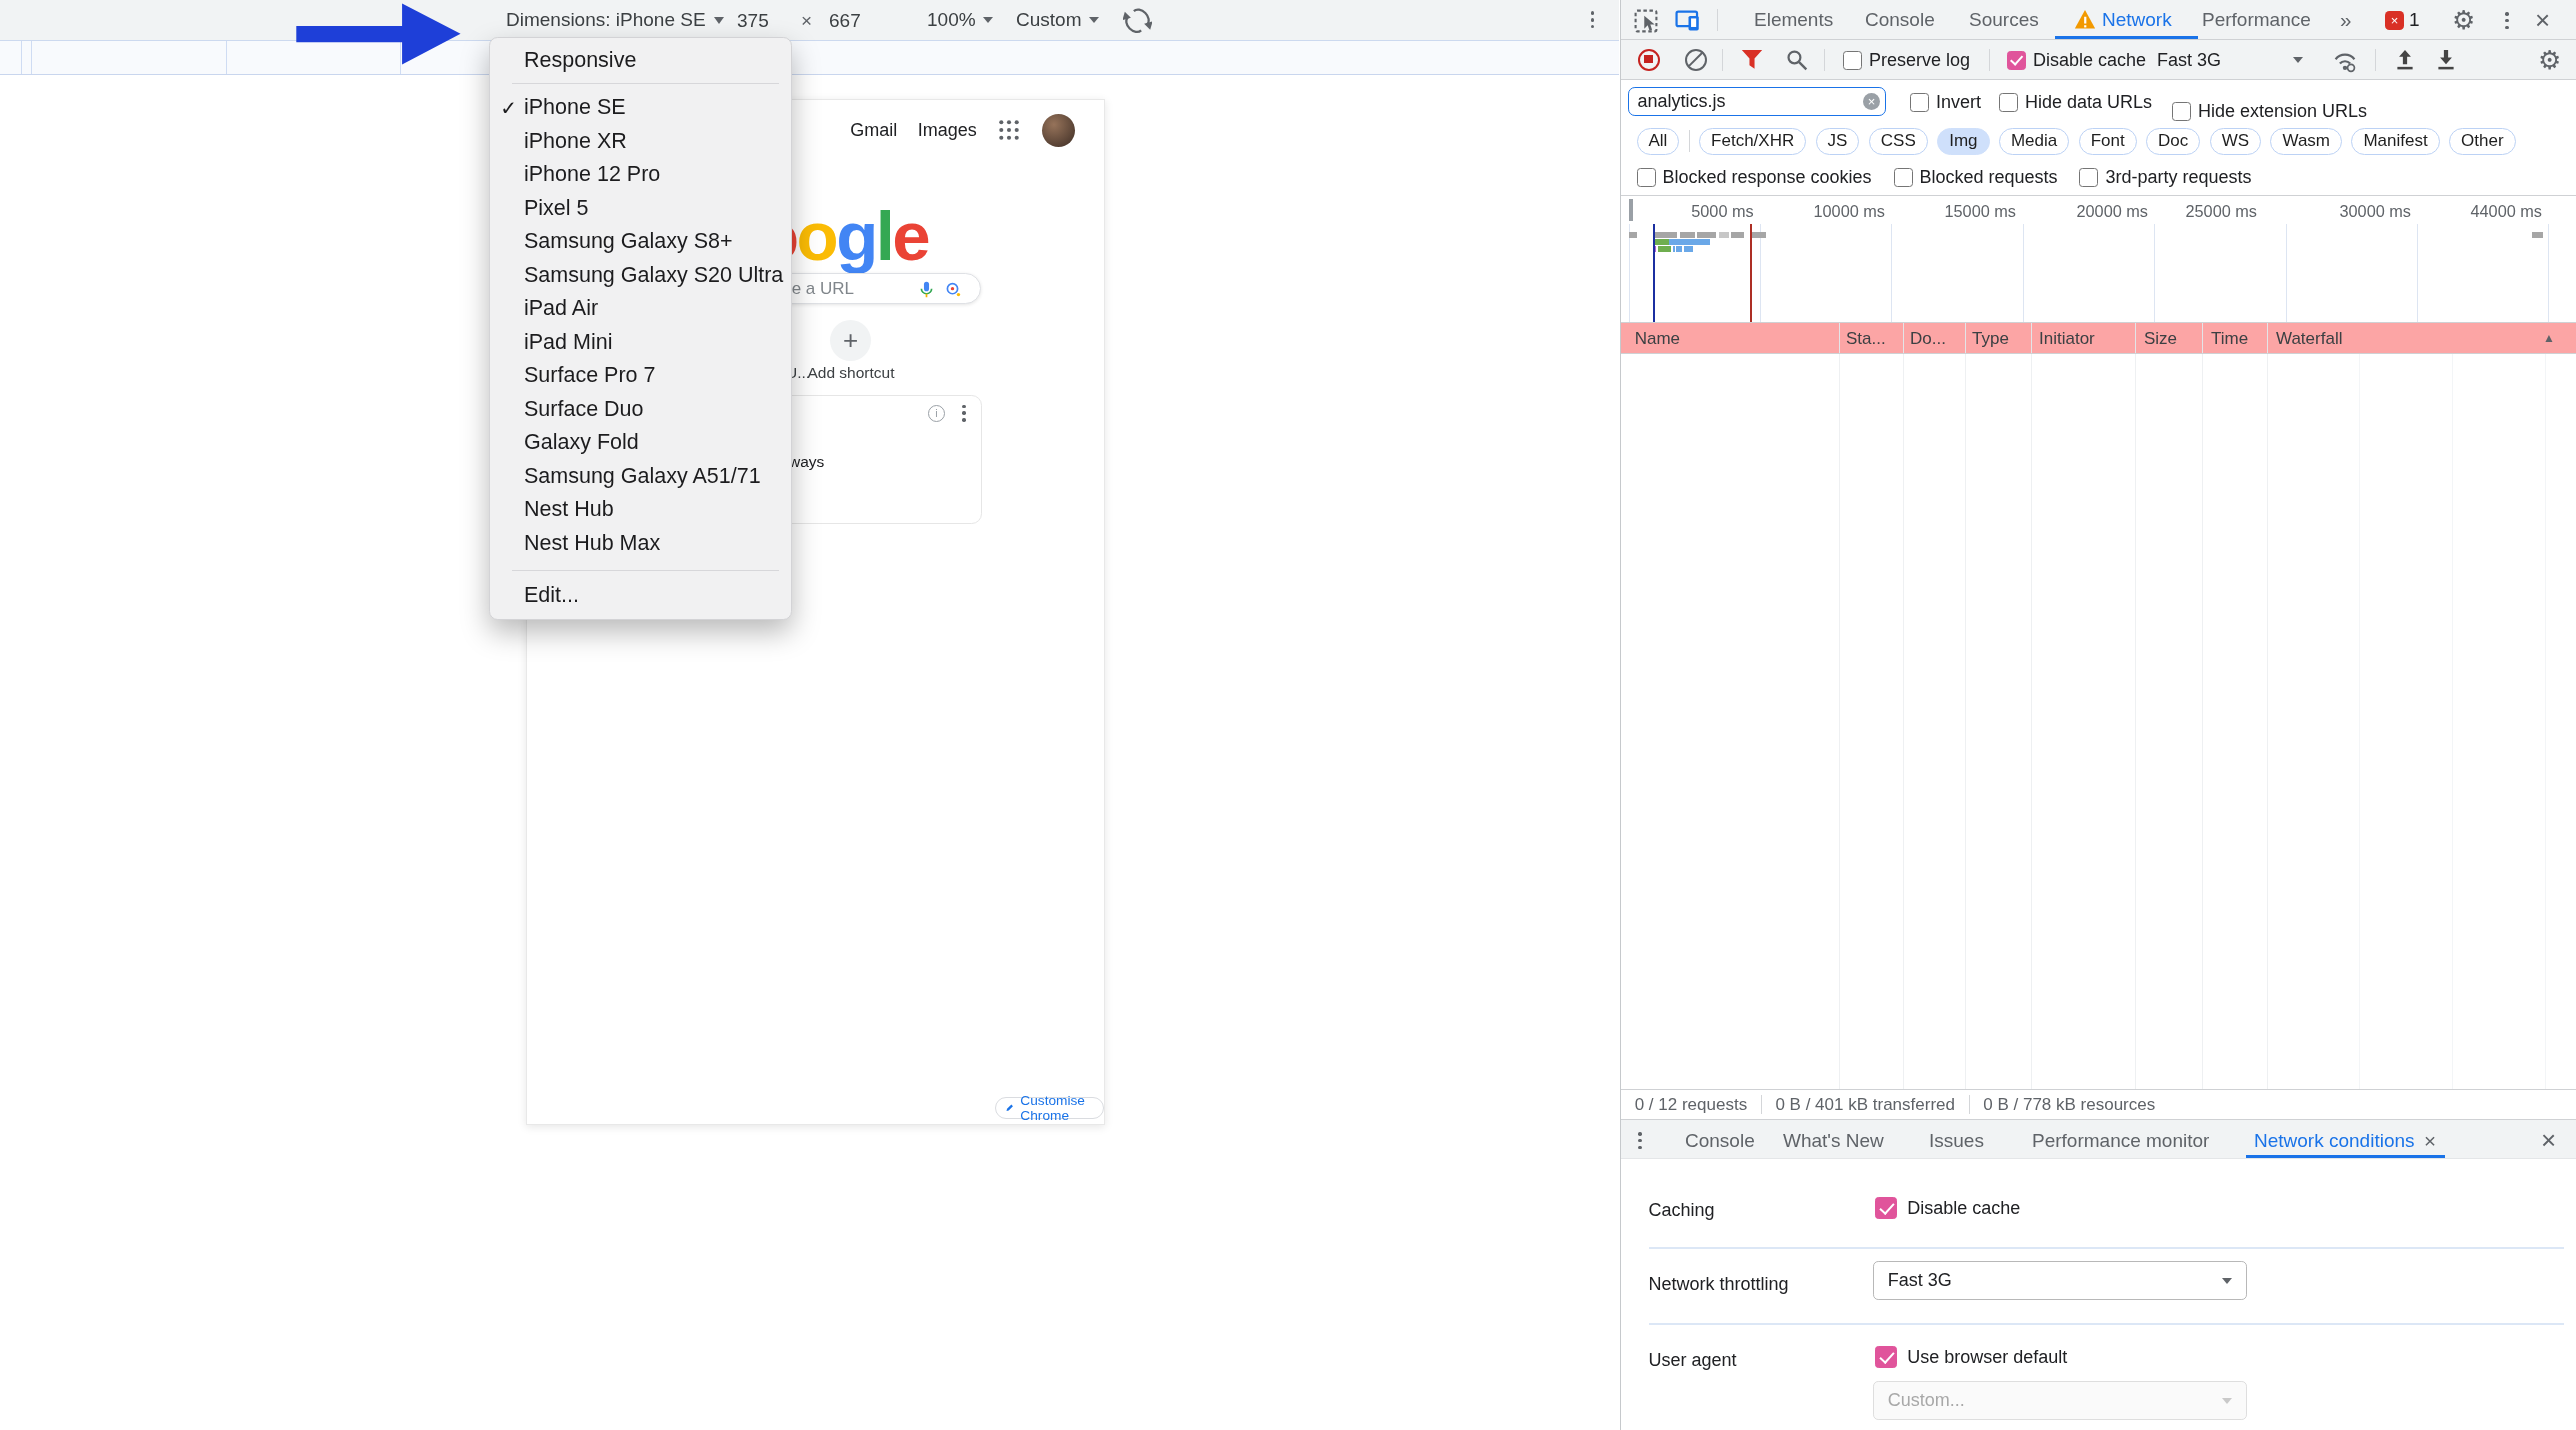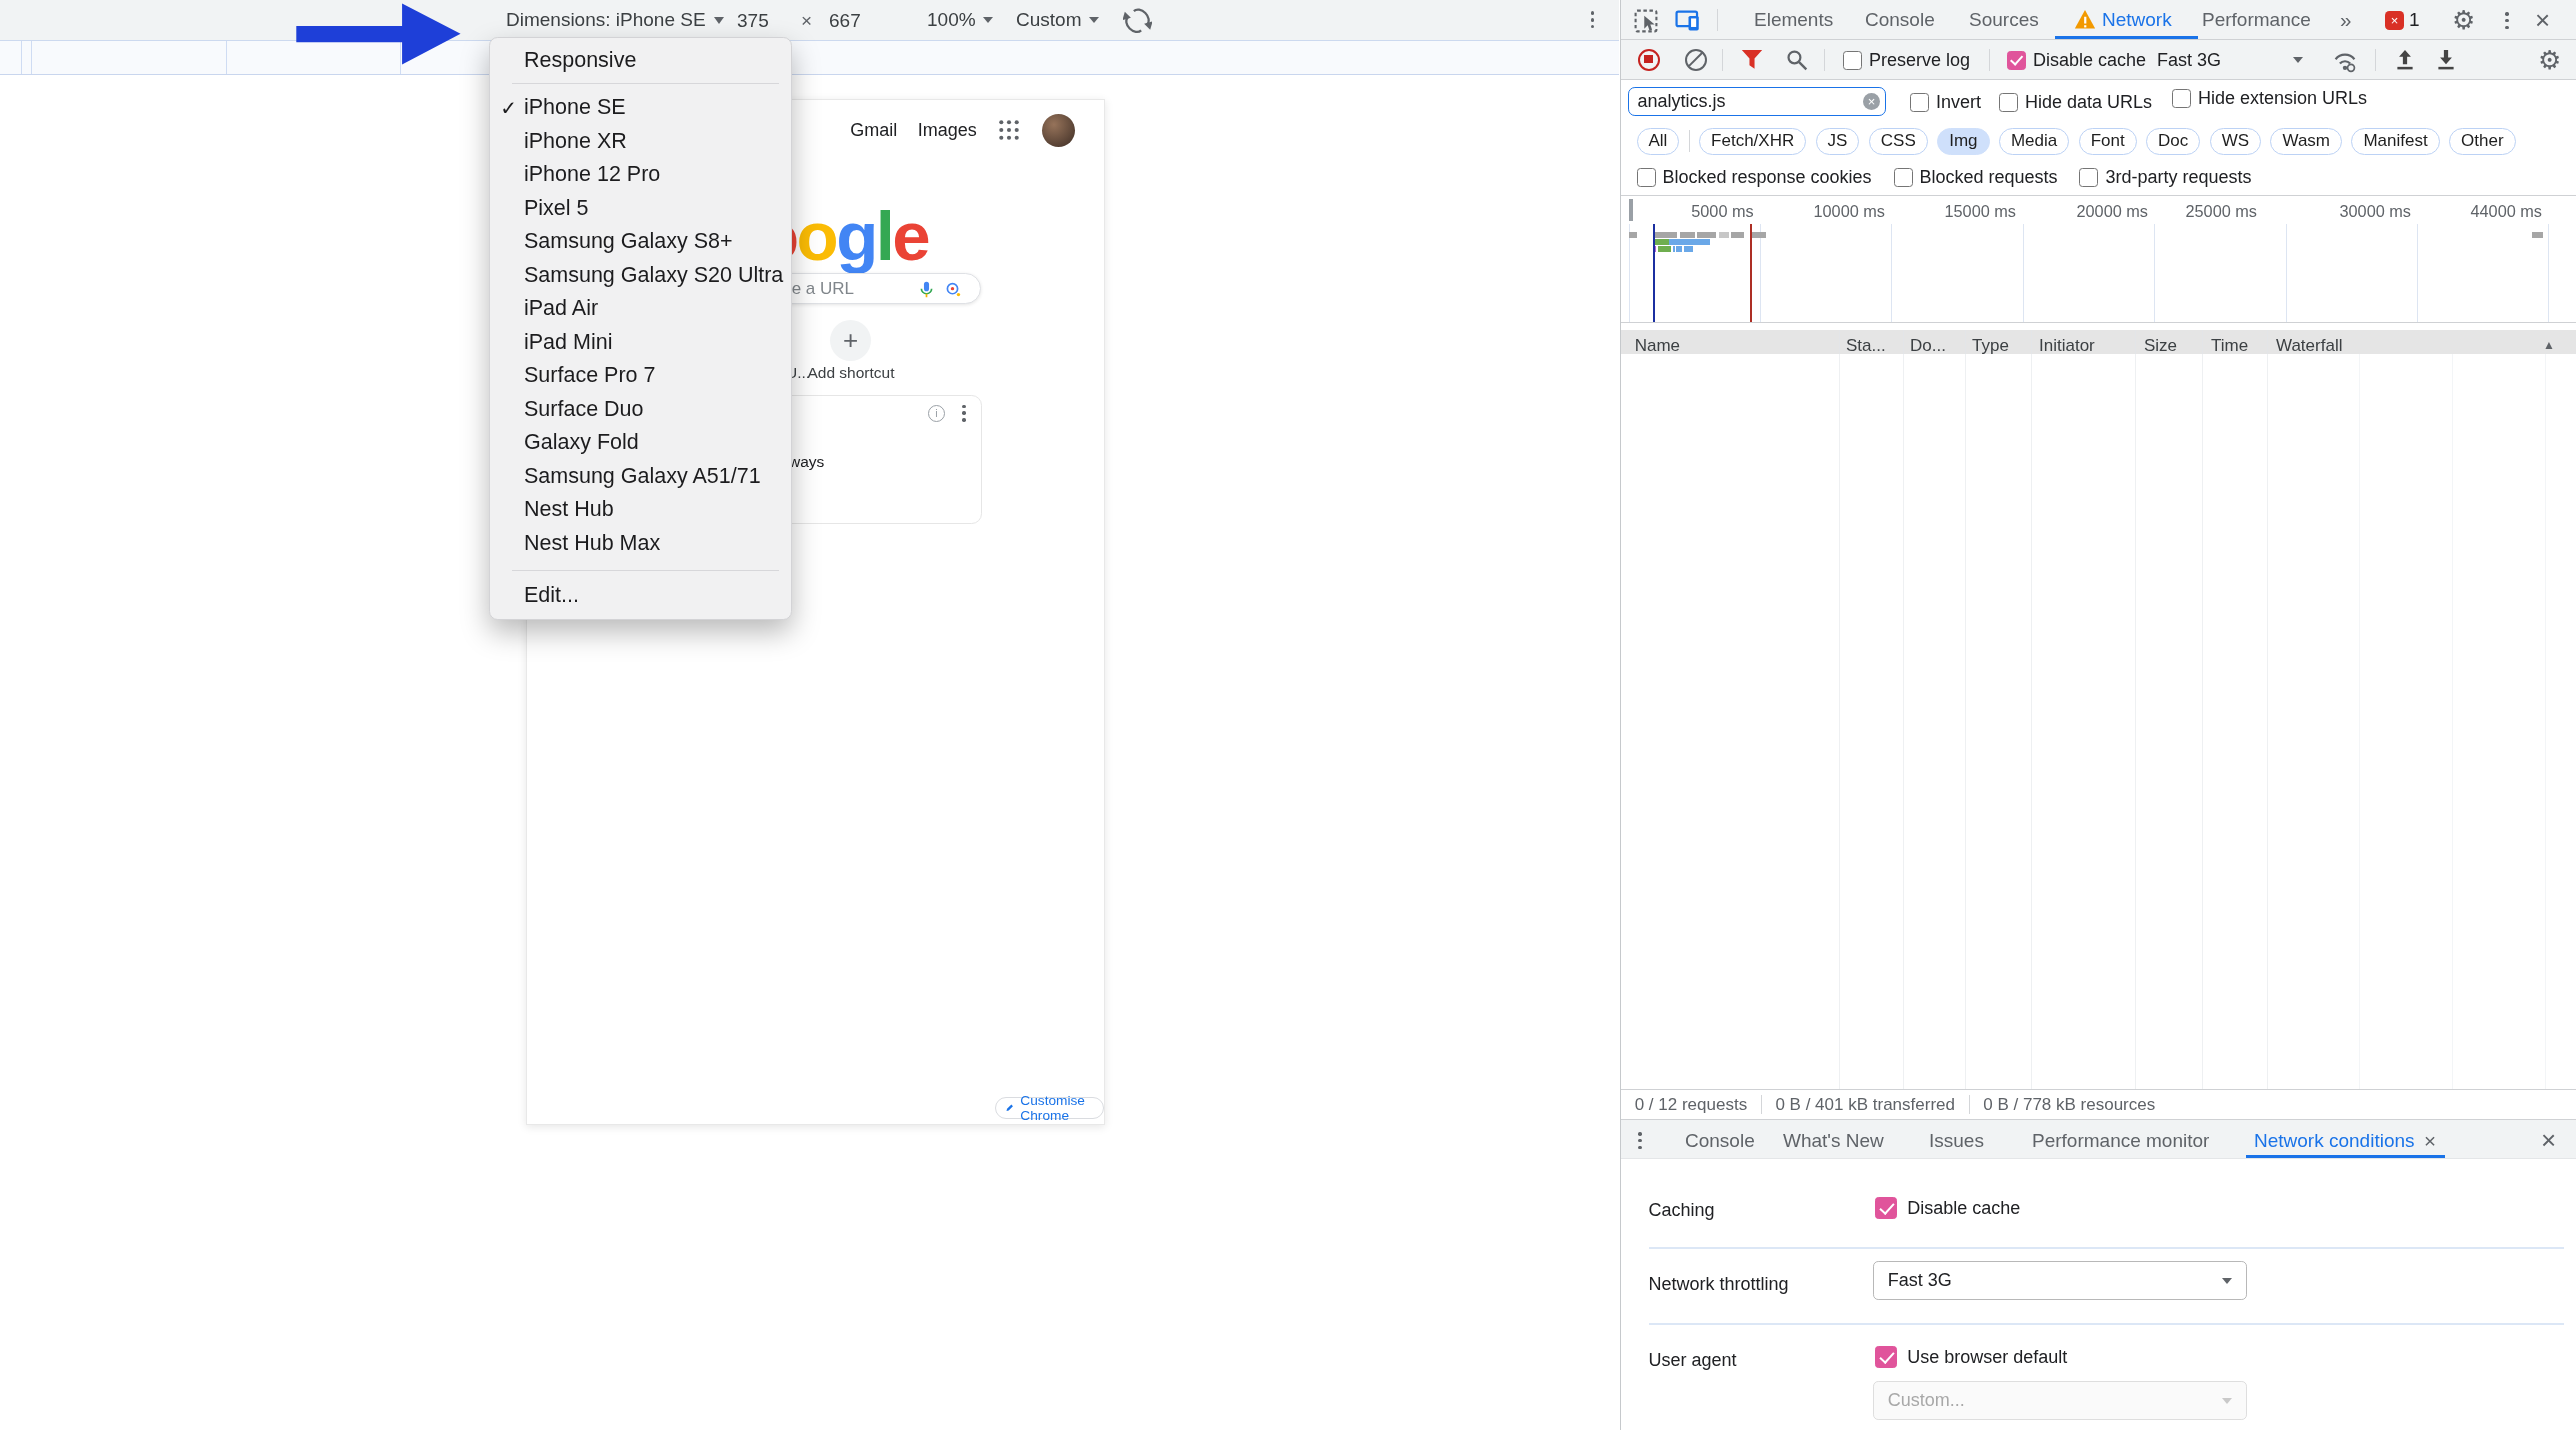--- a/index.html
+++ b/index.html
@@ -70,21 +70,21 @@
   .chip{height:27px;border:1.7px solid #bcd2f5;border-radius:13.7px;background:#fff;display:flex;align-items:center;
     padding:0 11px;font-size:17px;color:#1f1f1f;}
   .chip.selected{background:#cfe0fb;border-color:#cfe0fb;}
   .chip-div{width:0.9px;height:22px;background:#d4d6d9;}
   .dt-blockedrow{top:160px;height:36px;background:#fff;border-bottom:0.9px solid var(--border);
     display:flex;align-items:center;padding-left:15.5px;gap:22px;}
   .dt-overview{top:196px;height:127px;background:#fff;border-bottom:0.9px solid var(--border);overflow:hidden;}
   .grid-line{position:absolute;top:28px;bottom:0;width:0.9px;background:#dde5f2;}
   .tick-lab{position:absolute;top:6px;width:131px;text-align:right;font-size:16.3px;color:#5f6368;}
   .ov-bar{position:absolute;height:6px;}
-  .dt-header{top:330px;height:31px;background:#e5e5e5;border-bottom:0.9px solid var(--border);font-size:17px;color:#3c4043;}
+  .dt-header{top:323px;height:31px;background:#fca5a5;border-bottom:0.9px solid var(--border);font-size:17px;color:#3c4043;}
   .col-div{position:absolute;top:0;bottom:0;width:0.9px;background:#e3e5e8;}
   .dt-body{top:354px;height:735px;background:#fff;}
   .dt-body .col-div{background:#eef0f2;}
   .dt-summary{top:1089px;height:30px;background:#fff;border-top:0.9px solid var(--border);
     display:flex;align-items:center;font-size:17px;color:var(--txt-dim);}
   .dt-summary .seg{padding:0 13.7px;}
   .dt-summary .vsep{height:19px;}
   .dt-drawerbar{top:1119px;height:40px;background:var(--bg-chrome);border-top:0.9px solid var(--border);
     border-bottom:0.9px solid var(--border-soft);}
   .dt-conditions{top:1159px;height:271px;background:#fff;}
@@ -347,21 +347,21 @@
       <input class="filter-input" value="analytics.js" style="">
       <div class="clear-x">×</div>
       <div class="abs row" style="left:289px;top:11px;">
         <span class="cb"></span>
         <span class="cb-label">Invert</span>
       </div>
       <div class="abs row" style="left:378px;top:11px;">
         <span class="cb"></span>
         <span class="cb-label">Hide data URLs</span>
       </div>
-      <div class="abs row" style="left:551px;top:7px;">
+      <div class="abs row" style="left:551px;top:20px;">
         <span class="cb"></span>
         <span class="cb-label">Hide extension URLs</span>
       </div>
     </div>
 
     <div class="dt-row dt-chiprow">
       <div class="chip">
           <span>All</span>
         </div>
       <div class="chip-div"></div>

